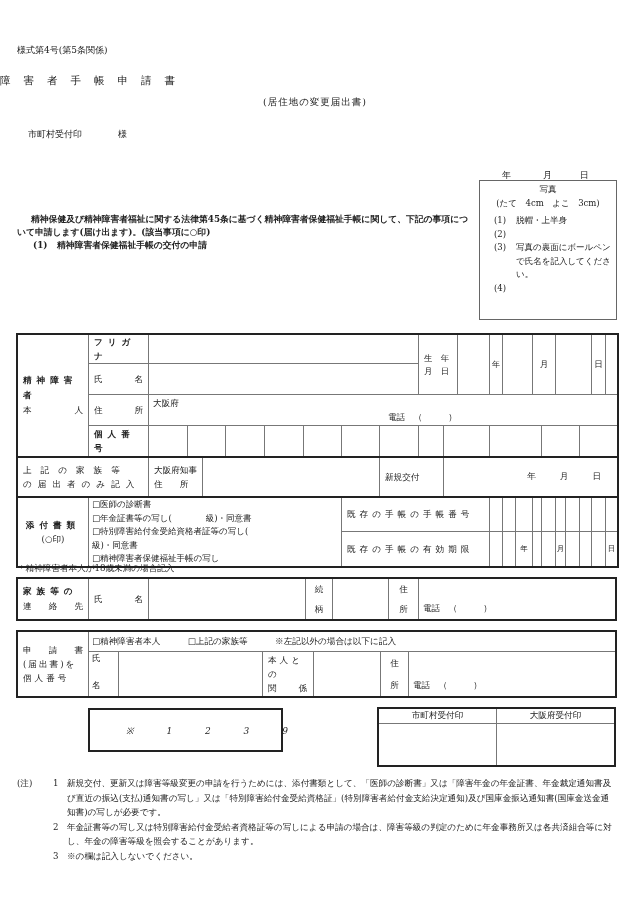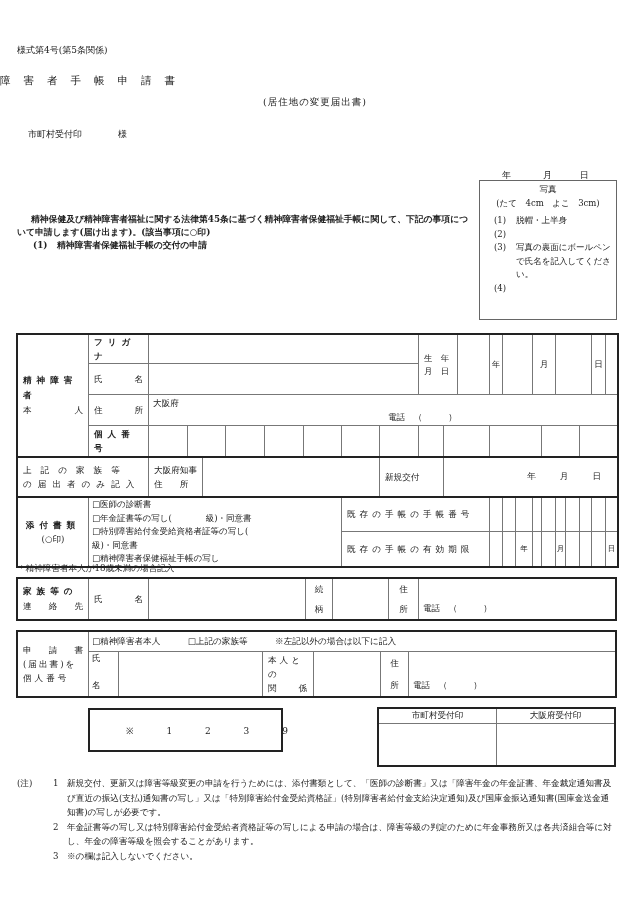--- a/index.html
+++ b/index.html
@@ -27,21 +27,21 @@
   .intro .item .n { display: inline-block; width: 24px; }
 
   table.grid { position: absolute; border-collapse: collapse; table-layout: fixed; }
   table.grid td { border: 1px solid #777; padding: 0; vertical-align: middle; font-size: 8.6px; overflow: hidden; }
   .outer { outline: 2px solid #222; outline-offset: -1px; }
   .spaced { letter-spacing: 5px; font-weight: bold; }
   .lbl { padding-left: 5px !important; line-height: 14px; }
   .center { text-align: center; }
 
   .receipt-num { left: 88px; top: 708px; width: 195px; height: 44px; border: 2px solid #222; box-sizing: border-box;
-                 font-size: 9px; display: flex; align-items: center; padding-left: 36px; letter-spacing: 15px; }
+                 font-size: 9px; display: flex; align-items: center; padding-left: 36px; letter-spacing: 15px; font-style: italic; }
   .notes { left: 17px; top: 776px; width: 600px; font-size: 8.6px; line-height: 14.5px; white-space: normal; }
   .notes .row { display: flex; }
   .notes .lead { width: 36px; flex: none; }
   .notes .num { width: 14px; flex: none; }
   .notes .txt { flex: 1; }
 </style>
 </head>
 <body>
 
 <div class="abs form-code">様式第4号(第5条関係)</div>

